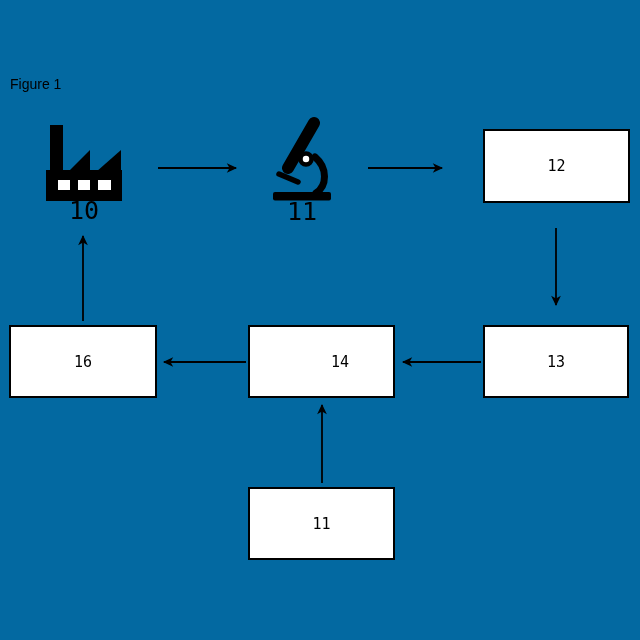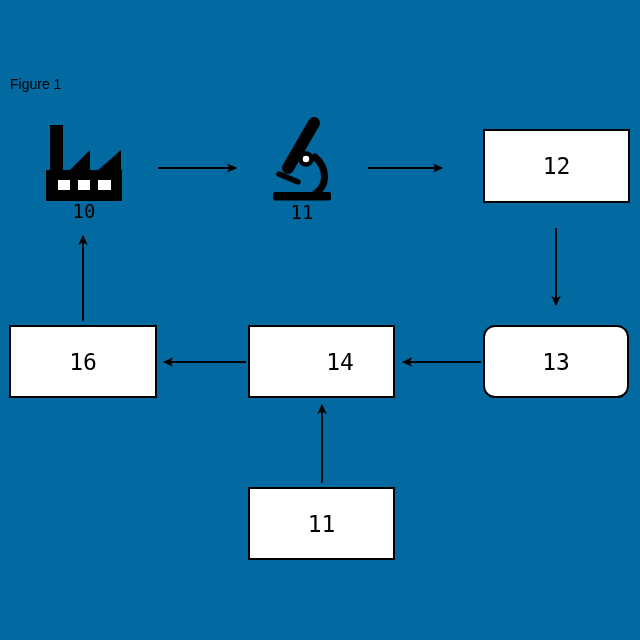--- a/index.html
+++ b/index.html
@@ -29,34 +29,34 @@
   .icon-node {
     position: absolute;
   }
   .icon-node svg {
     display: block;
   }
   .node-label {
     position: absolute;
     text-align: center;
     font-family: "DejaVu Sans Mono", monospace;
-    font-size: 19px;
+    font-size: 25px;
     line-height: 20px;
     color: #000000;
   }
   .box {
     position: absolute;
     box-sizing: border-box;
     border: 2px solid #000000;
     background: #ffffff;
     display: flex;
     align-items: center;
     justify-content: center;
     font-family: "DejaVu Sans Mono", monospace;
-    font-size: 23px;
+    font-size: 15px;
     color: #000000;
   }
   .arrows {
     position: absolute;
     left: 0;
     top: 0;
     pointer-events: none;
   }
   .arrows line {
     stroke: #000000;
@@ -89,21 +89,21 @@
       <path d="M46,77 C57,70 58,52 45,41" fill="none" stroke="#000000" stroke-width="7" stroke-linecap="round"></path>
       <circle cx="36" cy="43" r="5.5" fill="#ffffff" stroke="#000000" stroke-width="4.5"></circle>
       <line x1="9" y1="58" x2="28" y2="66" stroke="#000000" stroke-width="5.5" stroke-linecap="round"></line>
       <rect x="3" y="76" width="58" height="8.5" rx="2" fill="#000000"></rect>
     </svg>
   </div>
   <div class="node-label" style="left:270px; top:202px; width:64px;">11</div>
 
   <div class="box" style="left:483px; top:129px; width:147px; height:74px;">12</div>
 
-  <div class="box" style="left:483px; top:325px; width:146px; height:73px;border-radius:12px;">13</div>
+  <div class="box" style="left:483px; top:325px; width:146px; height:73px;">13</div>
 
   <div class="box" style="left:248px; top:325px; width:147px; height:73px;padding-left:37px;">14</div>
 
   <div class="box" style="left:248px; top:487px; width:147px; height:73px;">11</div>
 
   <div class="box" style="left:9px; top:325px; width:148px; height:73px;">16</div>
 
   <svg class="arrows" width="640" height="640">
     <defs>
       <marker id="ah" viewBox="0 0 10 10" refX="9" refY="5" markerWidth="8.5" markerHeight="6" orient="auto-start-reverse">

